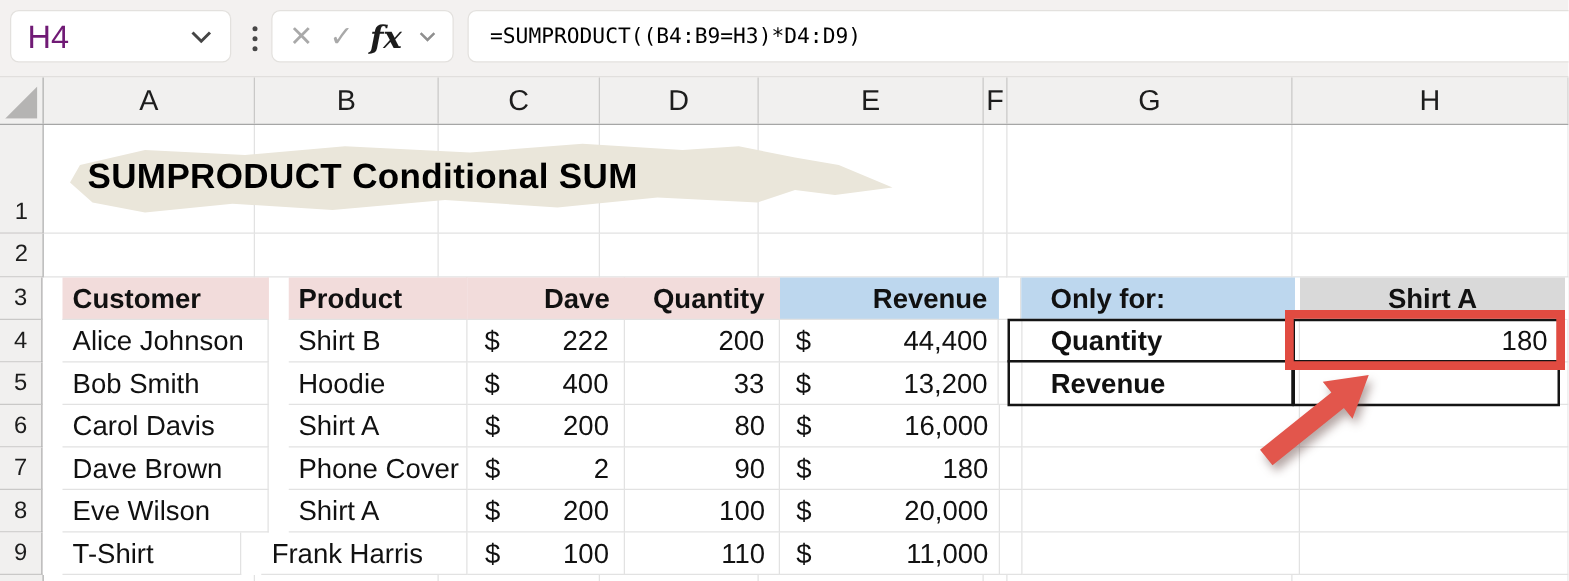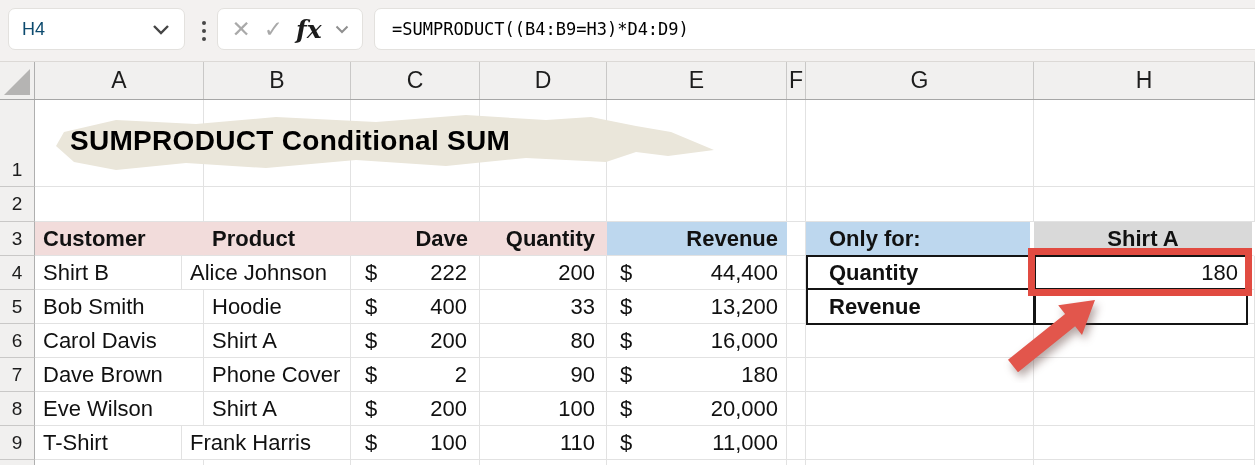--- a/index.html
+++ b/index.html
@@ -5,21 +5,21 @@
   * { box-sizing: border-box; margin: 0; padding: 0; }
   body { background:#fff; font-family:"Liberation Sans", sans-serif; }
   .screen { position:relative; width:1255px; height:465px; background:#fff; overflow:hidden; }
 
   
   .toolbar { position:absolute; left:0; top:0; width:1255px; height:62px;
              background:#F3F1F0; border-bottom:1px solid #DCD9D6; }
   .tb-box { position:absolute; top:8px; height:42px; background:#fff;
             border:1px solid #E3E1DE; border-radius:7px; display:flex; align-items:center; }
   .namebox { left:8px; width:177px; justify-content:space-between; padding:0 14px 0 13px; cursor:pointer; }
-  .namebox-text { font-size:18px; color:#0c4a6e; }
+  .namebox-text { font-size:26px; color:#701a75; }
   .kebab { position:absolute; left:198px; top:17px; width:12px; height:28px;
            display:flex; flex-direction:column; align-items:center; justify-content:center; gap:4px; cursor:pointer; }
   .kebab i { width:4px; height:4px; border-radius:50%; background:#474747; }
   .fxbox { left:217px; width:146px; justify-content:center; gap:13px; padding:0 6px; }
   .tb-x, .tb-check { font-size:23px; color:#A9A9A9; line-height:1; cursor:pointer; }
   .tb-fx { font-family:"DejaVu Serif", serif; font-style:italic; font-weight:bold;
            font-size:25px; color:#1c1c1c; cursor:pointer; }
   .formulabar { left:374px; width:889px; border-top-right-radius:0; border-bottom-right-radius:0;
                 padding-left:17px; cursor:text; }
   .formula-text { font-family:"DejaVu Sans Mono", monospace; font-size:17px; color:#000000; white-space:pre; }
@@ -38,21 +38,21 @@
   
   .sheet { position:absolute; left:0; top:100px; width:1255px; height:365px; background:#fff; }
   .row { display:flex; width:1255px; }
   .rh { width:35px; background:#F1F0EF; border-right:1px solid #AFAFAF; border-bottom:1px solid #C9C8C7;
         display:flex; align-items:center; justify-content:center; font-size:19px; color:#1d1d1d; cursor:pointer; }
   .rh.bottom { align-items:flex-end; padding-bottom:5px; }
   .cell { border-right:1px solid #E2E2E2; border-bottom:1px solid #E2E2E2; display:flex; align-items:center;
           font-size:22px; color:#111; overflow:hidden; white-space:nowrap; cursor:cell; }
   .cA{width:169px}.cB{width:147px}.cC{width:129px}.cD{width:127px}.cE{width:180px}.cF{width:19px}.cG{width:228px}.cH{width:221px}
   .bold { font-weight:700; }
-  .tL { justify-content:flex-start; padding-left:8px; }
+  .tL { justify-content:flex-start; padding-left:8px;margin-left:16px; }
   .tR { justify-content:flex-end; padding-right:11px; }
   .money { justify-content:space-between; padding-left:14px; padding-right:12px; }
   .moneyE { padding-left:13px; padding-right:8px; }
   .fill-pink { background:#F2DCDB; border-right-color:#F2DCDB; }
   .fill-blue { background:#BDD7EE; border-right-color:#BDD7EE; }
   .fill-blue.gapR { border-right:4px solid #fff; }
   .fill-gray { background:#D9D9D9; border-right:3px solid #fff; }
   .indent { padding-left:23px; }
   .center { justify-content:center; }
   .h4cell { justify-content:flex-end; padding-right:16px; }
@@ -142,22 +142,22 @@
       <div class="cell cC tR bold fill-pink">Dave</div>
       <div class="cell cD tR bold fill-pink">Quantity</div>
       <div class="cell cE tR bold fill-blue" style="padding-right:8px">Revenue</div>
       <div class="cell cF"></div>
       <div class="cell cG bold fill-blue gapR indent">Only for:</div>
       <div class="cell cH bold fill-gray center">Shirt A</div>
     </div>
 
     <div class="row" style="height:34px">
       <div class="rh">4</div>
+      <div class="cell cA tL">Alice Johnson</div>
       <div class="cell cB tL">Shirt B</div>
-      <div class="cell cA tL">Alice Johnson</div>
       <div class="cell cC money">
           <span>$</span>
           <span>222</span>
         </div>
       <div class="cell cD tR">200</div>
       <div class="cell cE money moneyE">
           <span>$</span>
           <span>44,400</span>
         </div>
       <div class="cell cF"></div>

